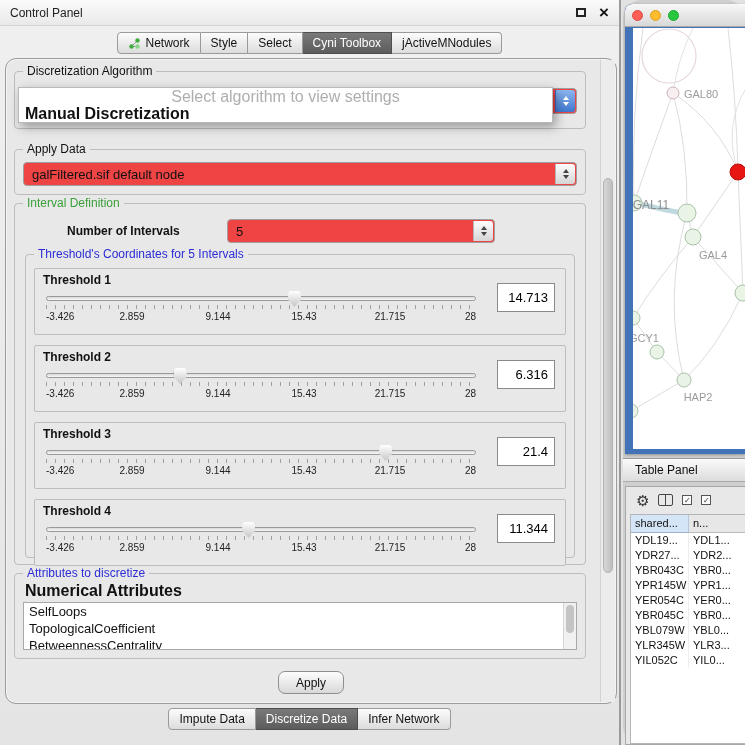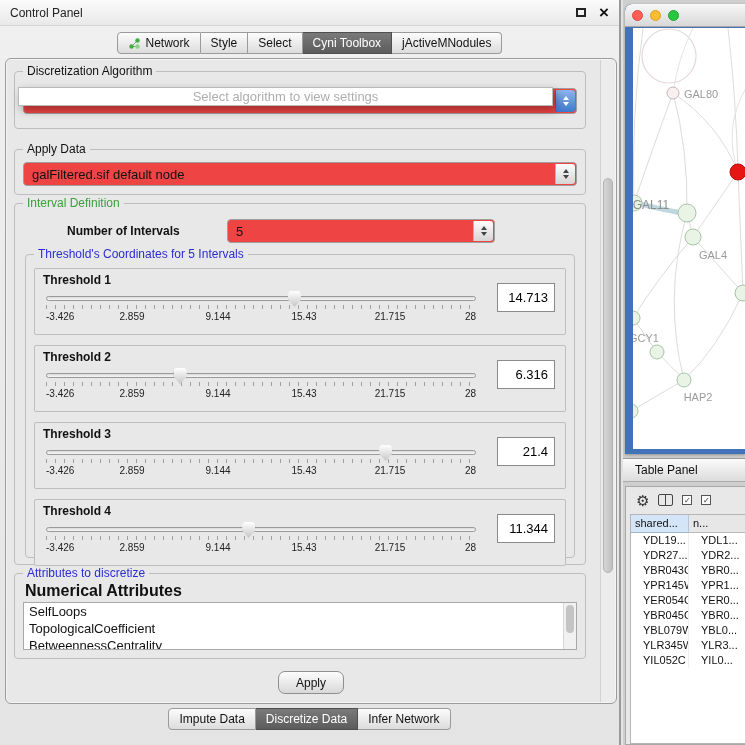--- a/index.html
+++ b/index.html
@@ -18,21 +18,21 @@
 
   .cp-tabs { display:flex; justify-content:center; padding:6px 0 4px; }
   .tab { display:flex; align-items:center; gap:5px; padding:3px 10px; height:22px;
     border:1px solid #9a9a9a; border-left:none;
     background:linear-gradient(#fcfcfc,#dcdcdc); font-size:12px; color:#111; cursor:default; }
   .tab:first-child { border-left:1px solid #9a9a9a; border-radius:4px 0 0 4px; }
   .tab:last-child { border-radius:0 4px 4px 0; }
   .tab.selected { background:linear-gradient(#7a7a7a,#5c5c5c); color:#fff; border-color:#4e4e4e; }
 
   .cp-body { position:absolute; left:5px; top:58px; width:612px; height:646px;
-    border:1px solid #9c9c9c; border-radius:6px; background:#e8e8e8;
+    border:1px solid #9c9c9c; border-radius:11px; background:#e8e8e8;
     box-shadow:inset 0 0 0 1px #f4f4f4; }
   .cp-scrollbar { position:absolute; right:1px; top:1px; bottom:1px; width:15px;
     background:#ececec; border-left:1px solid #d2d2d2; border-radius:0 2px 2px 0; }
   .cp-scroll-thumb { position:absolute; left:2px; top:118px; width:10px; height:395px;
     background:linear-gradient(to right,#d6d6d6,#bfbfbf); border:1px solid #b2b2b2; border-radius:6px; }
 
   .group { position:absolute; border:1px solid #bdbdbd; border-radius:4px; }
   .group-legend { position:absolute; top:-8px; left:8px; background:#e8e8e8; padding:0 4px; font-size:12px; color:#111; white-space:nowrap; }
   .legend-green { color:#3aa03a; }
   .legend-blue  { color:#2b2bd6; }
@@ -47,21 +47,21 @@
   .stepper.blue { background:linear-gradient(#8cb5ef,#3f78cf); border-color:#3a6cc0; }
   .arr-up { width:0; height:0; border-left:3px solid transparent; border-right:3px solid transparent; border-bottom:4px solid #444; }
   .arr-dn { width:0; height:0; border-left:3px solid transparent; border-right:3px solid transparent; border-top:4px solid #444; }
   .stepper.blue .arr-up { border-bottom-color:#fff; }
   .stepper.blue .arr-dn { border-top-color:#fff; }
 
   .group-algo { left:8px; top:12px; width:572px; height:58px; }
   .combo-algo { left:8px; top:16px; right:8px; height:26px; }
 
   .algo-popup { position:absolute; left:12px; top:28px; width:535px; background:#fff;
-    border:1px solid #b9b9b9; box-shadow:3px 4px 10px rgba(0,0,0,.35); z-index:6; font-size:13px; }
+    border:1px solid #b9b9b9; box-shadow:3px 4px 10px rgba(0,0,0,.35); z-index:6; font-size:16px; }
   .algo-popup .opt { height:17px; line-height:17px; padding:0 6px; white-space:nowrap; }
   .algo-popup .opt.placeholder { text-align:center; color:#aeaeae; }
   .algo-popup .opt.bold { font-weight:bold; }
 
   .group-tabledata { left:8px; top:90px; width:572px; height:46px; }
   .combo-tabledata { left:8px; top:12px; right:8px; height:24px; }
 
   .group-interval { left:8px; top:144px; width:572px; height:362px; }
   .intervals-label { position:absolute; left:52px; top:20px; font-weight:bold; font-size:12px; }
   .combo-intervals { left:212px; top:15px; width:268px; height:24px; }
@@ -101,21 +101,21 @@
   .attr-scroll-thumb { position:absolute; left:2px; top:2px; width:8px; height:28px;
     background:#c4c4c4; border-radius:4px; }
 
   .apply-btn { position:absolute; left:50%; top:612px; transform:translateX(-50%);
     width:66px; height:23px; border:1px solid #8f8f8f; border-radius:7px;
     background:linear-gradient(#fdfdfd,#d8d8d8); font:12px "Liberation Sans",sans-serif; color:#111; }
 
   .cp-bottom-tabs { position:absolute; left:0; right:0; top:708px; display:flex; justify-content:center; }
 
   
-  .right-panel { position:absolute; left:623px; top:0; width:122px; height:745px; background:#cfcfcf; }
+  .right-panel { position:absolute; left:623px; top:0; width:122px; height:745px; background:#cfcfcf;border-radius:19px; }
 
   .net-window { position:absolute; left:2px; top:4px; right:0; height:450px;
     background:#4273b8; border-radius:7px 0 0 0; overflow:hidden; box-shadow:0 1px 3px rgba(0,0,0,.3); }
   .net-titlebar { position:absolute; left:0; right:0; top:0; height:23px;
     background:linear-gradient(#f8f8f8,#d8d8d8); border-bottom:1px solid #a8a8a8;
     display:flex; align-items:center; padding-left:7px; gap:7px; border-radius:7px 0 0 0; }
   .light { width:11px; height:11px; border-radius:50%; }
   .light.red    { background:#ff5f57; border:1px solid #d94c44; }
   .light.yellow { background:#febc2e; border:1px solid #d9a022; }
   .light.green  { background:#29c73f; border:1px solid #1ea832; }
@@ -133,21 +133,21 @@
   .icon-columns { width:15px; height:12px; border:1px solid #444; border-radius:2px; display:flex; }
   .icon-columns i { flex:1; border-right:1px solid #444; }
   .icon-columns i:last-child { border-right:none; }
   .mini-check { width:10px; height:10px; border:1px solid #555; font-size:8px; line-height:9px; text-align:center; color:#333; background:#fafafa; }
   .tp-table { position:absolute; left:4px; right:0; top:27px; bottom:0; background:#fff; border:1px solid #b5b5b5; border-right:none; overflow:hidden; }
   .tp-header { display:flex; height:18px; font-size:11px; }
   .tp-header .hc { line-height:17px; padding-left:4px; border-bottom:1px solid #9fb4c8; border-right:1px solid #b5c6d8; white-space:nowrap; overflow:hidden; }
   .tp-header .hc1 { width:58px; background:#d3e5f6; }
   .tp-header .hc2 { flex:1; background:#e7e7e7; border-bottom-color:#bbb; border-right:none; }
   .tp-row { display:flex; height:15px; font-size:11px; }
-  .tp-row .c { line-height:15px; padding-left:12px; white-space:nowrap; overflow:hidden; }
+  .tp-row .c { line-height:15px; padding-left:4px; white-space:nowrap; overflow:hidden; }
   .tp-row .c1 { width:58px; border-right:1px solid #eee; }
   .tp-row .c2 { flex:1; }
 </style>
 </head>
 <body>
 
 <div class="screen">
 
   <section class="control-panel">
 
@@ -192,20 +192,21 @@
           <span class="val"></span>
           <span class="stepper blue">
               <i class="arr-up"></i>
               <i class="arr-dn"></i>
             </span>
         </div>
       </div>
 
       <div class="algo-popup">
         <div class="opt placeholder">Select algorithm to view settings</div>
+        <div class="opt bold">Manual Discretization</div>
       </div>
 
       <div class="group group-tabledata">
         <span class="group-legend">Apply Data</span>
         <div class="combo combo-tabledata">
           <span class="val">galFiltered.sif default node</span>
           <span class="stepper">
               <i class="arr-up"></i>
               <i class="arr-dn"></i>
             </span>

